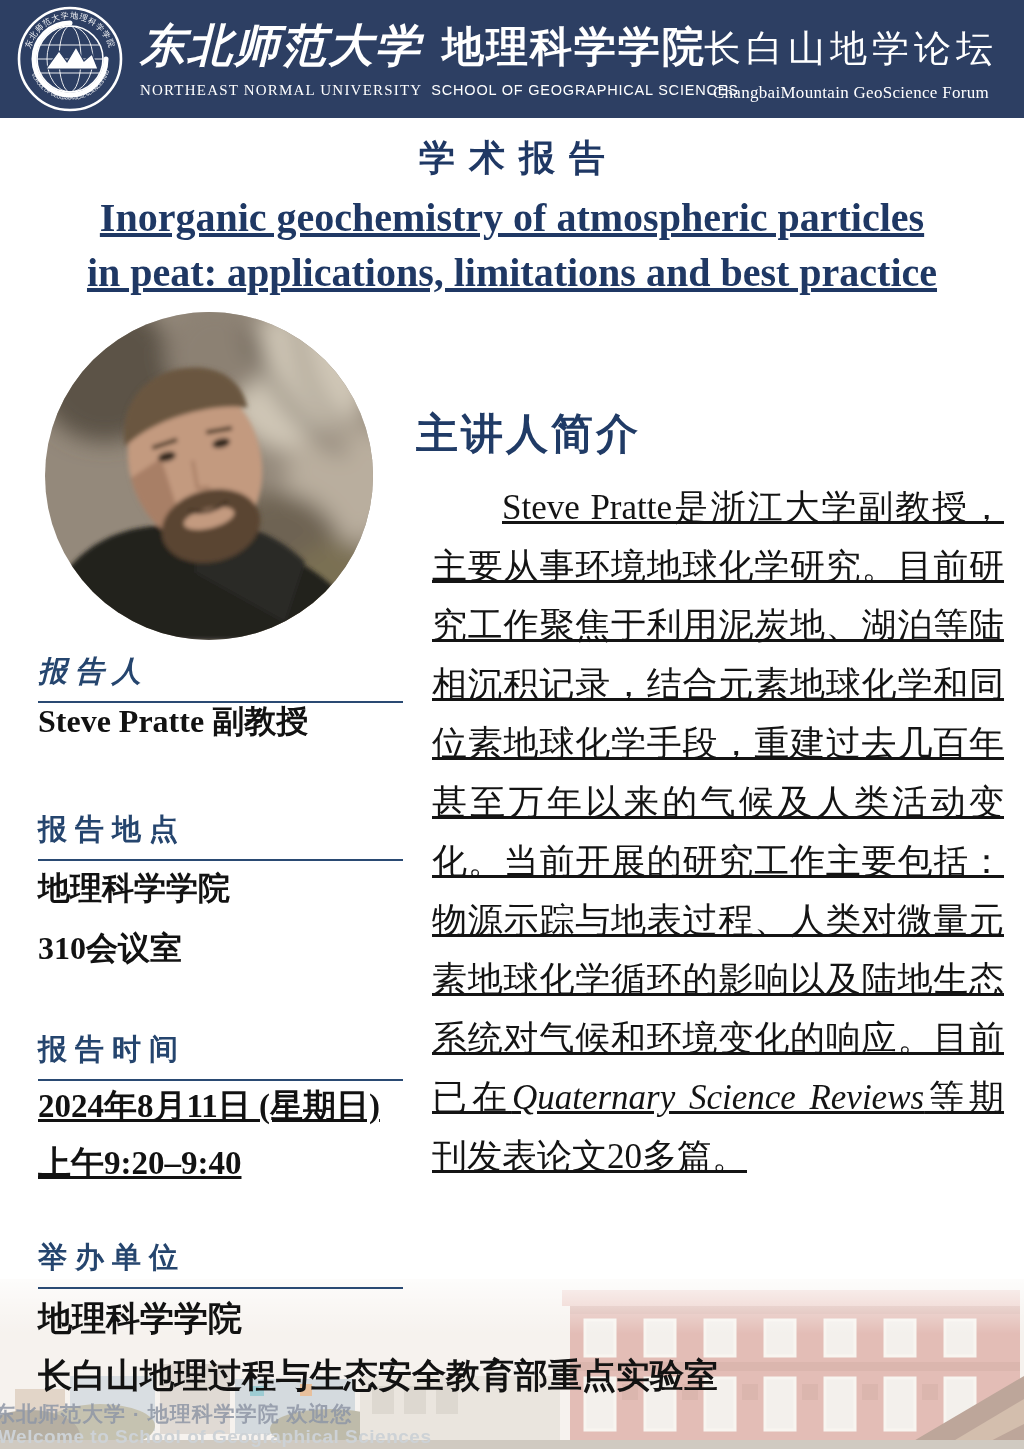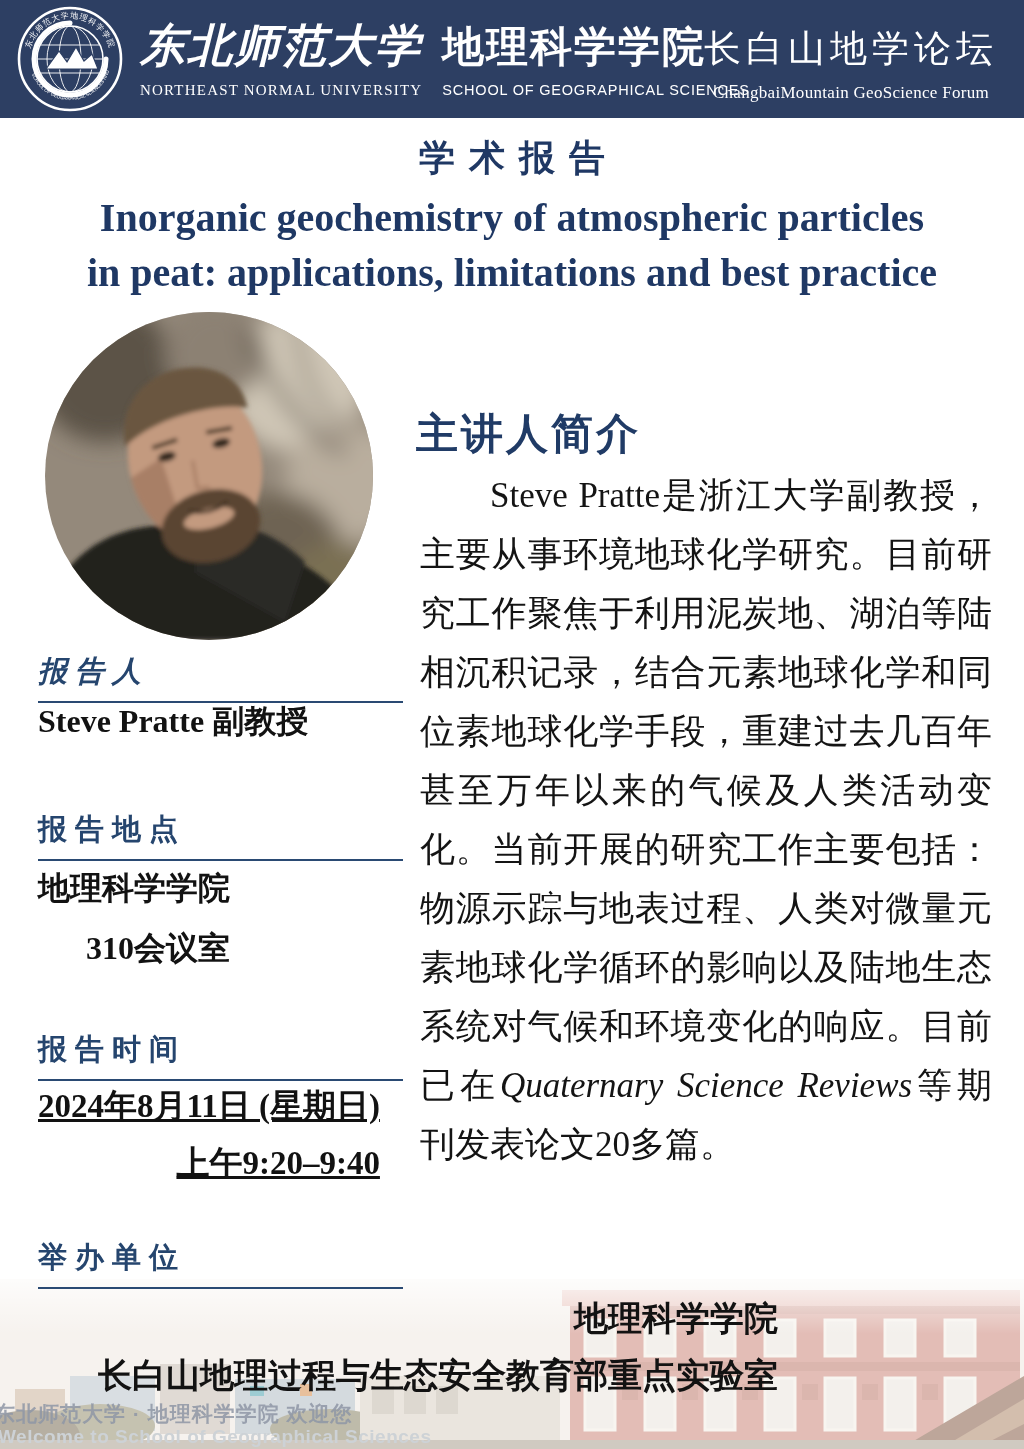--- a/index.html
+++ b/index.html
@@ -14,41 +14,41 @@
   html,body{margin:0;padding:0;background:#ffffff;}
   .page{position:relative;width:1024px;height:1449px;margin:0 auto;background:#fff;overflow:hidden;font-family:var(--serif);}
 
   
   .header{position:absolute;left:0;top:0;width:1024px;height:118px;background:var(--header-bg);}
   .seal{position:absolute;left:16px;top:5px;width:108px;height:108px;}
   .brand{position:absolute;left:140px;top:16px;color:#fff;}
   .brand-row{display:flex;align-items:baseline;gap:20px;}
   .brand-script{font-family:var(--serif);font-weight:bold;font-style:italic;font-size:45px;letter-spacing:2px;}
   .brand-college{font-family:var(--sans);font-weight:bold;font-size:42px;letter-spacing:2px;}
-  .brand-en-row{display:flex;gap:20px;margin-top:6px;}
+  .brand-en-row{display:flex;gap:9px;margin-top:6px;}
   .brand-en-univ{font-family:var(--serif);font-size:15px;letter-spacing:1.2px;}
   .brand-en-school{font-family:var(--sans);font-size:14.5px;letter-spacing:0.8px;}
   .forum{position:absolute;right:26px;top:24px;color:#fff;text-align:center;}
   .forum-cn{font-family:var(--sans);font-weight:500;font-size:37px;letter-spacing:5px;}
   .forum-en{font-family:Liberation Serif, serif;font-size:17px;margin-top:9px;letter-spacing:0.3px;}
 
   
   .kicker{position:absolute;left:0;top:134px;width:1024px;text-align:center;color:var(--navy);
           font-family:var(--serif);font-weight:bold;font-size:36px;letter-spacing:14px;text-indent:14px;}
   .title{position:absolute;left:0;top:190px;width:1024px;text-align:center;color:var(--navy);
-         font-family:var(--serif);font-weight:bold;font-size:40px;line-height:55px;}
+         font-family:var(--serif);font-weight:bold;font-size:40px;line-height:55px;text-decoration:underline;}
 
   
   .photo{position:absolute;left:45px;top:312px;width:328px;height:328px;border-radius:50%;overflow:hidden;}
 
   
   .sec{position:absolute;left:38px;width:365px;}
   .sec-label{font-family:var(--serif);font-weight:bold;font-size:29px;letter-spacing:8px;color:var(--heading-navy);}
   .sec-rule{height:2px;background:var(--rule-navy);margin-top:9px;width:365px;}
-  .fact{position:absolute;left:38px;color:var(--ink);font-family:var(--serif);font-weight:bold;text-align:right;}
+  .fact{position:absolute;left:38px;color:var(--ink);font-family:var(--serif);font-weight:bold;}
   .speaker-name{top:700px;font-size:32px;}
   .location-lines{top:858px;font-size:32px;line-height:60px;}
   .time-lines{top:1078px;font-size:33px;line-height:57px;text-decoration:underline;}
   .org-lines{top:1290px;font-size:34px;line-height:57px;width:740px;z-index:3;}
 
   .sec-speaker{top:652px;font-style:italic;}
   .sec-location{top:810px;}
   .sec-time{top:1030px;}
   .sec-organizer{top:1238px;z-index:3;}
 
@@ -187,21 +187,21 @@
   <div class="sec sec-organizer">
     <div class="sec-label">举办单位</div>
     <div class="sec-rule"></div>
   </div>
   <div class="fact org-lines">
     <div>地理科学学院</div>
     <div>长白山地理过程与生态安全教育部重点实验室</div>
   </div>
 
   <div class="bio-heading">主讲人简介</div>
-  <p class="bio-text" style="margin:4px;"><span>Steve Pratte是浙江大学副教授，主要从事环境地球化学研究。目前研究工作聚焦于利用泥炭地、湖泊等陆相沉积记录，结合元素地球化学和同位素地球化学手段，重建过去几百年甚至万年以来的气候及人类活动变化。当前开展的研究工作主要包括：物源示踪与地表过程、人类对微量元素地球化学循环的影响以及陆地生态系统对气候和环境变化的响应。目前已在</span><em>Quaternary Science Reviews</em><span>等期刊发表论文20多篇。</span></p>
+  <p class="bio-text" style="margin:16px;text-decoration:underline;"><span>Steve Pratte是浙江大学副教授，主要从事环境地球化学研究。目前研究工作聚焦于利用泥炭地、湖泊等陆相沉积记录，结合元素地球化学和同位素地球化学手段，重建过去几百年甚至万年以来的气候及人类活动变化。当前开展的研究工作主要包括：物源示踪与地表过程、人类对微量元素地球化学循环的影响以及陆地生态系统对气候和环境变化的响应。目前已在</span><em>Quaternary Science Reviews</em><span>等期刊发表论文20多篇。</span></p>
 
   <svg class="bottom-art" viewBox="0 0 1024 185" preserveAspectRatio="none">
     <defs>
       <linearGradient id="fadeTop" x1="0" y1="0" x2="0" y2="1">
         <stop offset="0" stop-color="#ffffff" stop-opacity="1"></stop>
         <stop offset="1" stop-color="#ffffff" stop-opacity="0"></stop>
       </linearGradient>
     </defs>
     <g opacity="0.5">
       <rect x="0" y="15" width="1024" height="170" fill="#eee7de"></rect>

